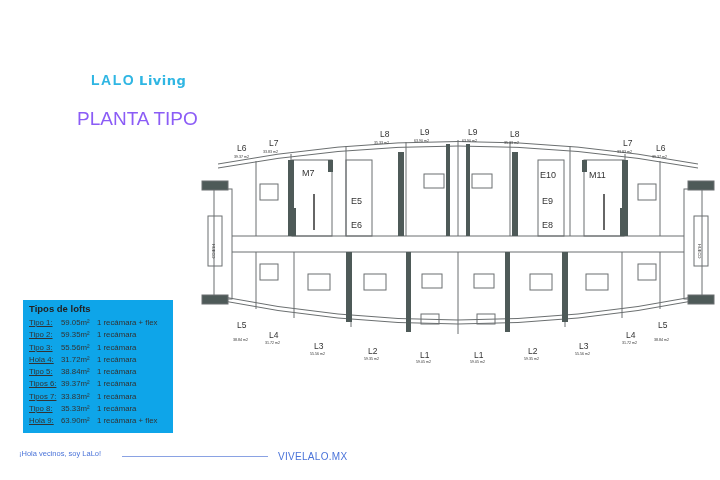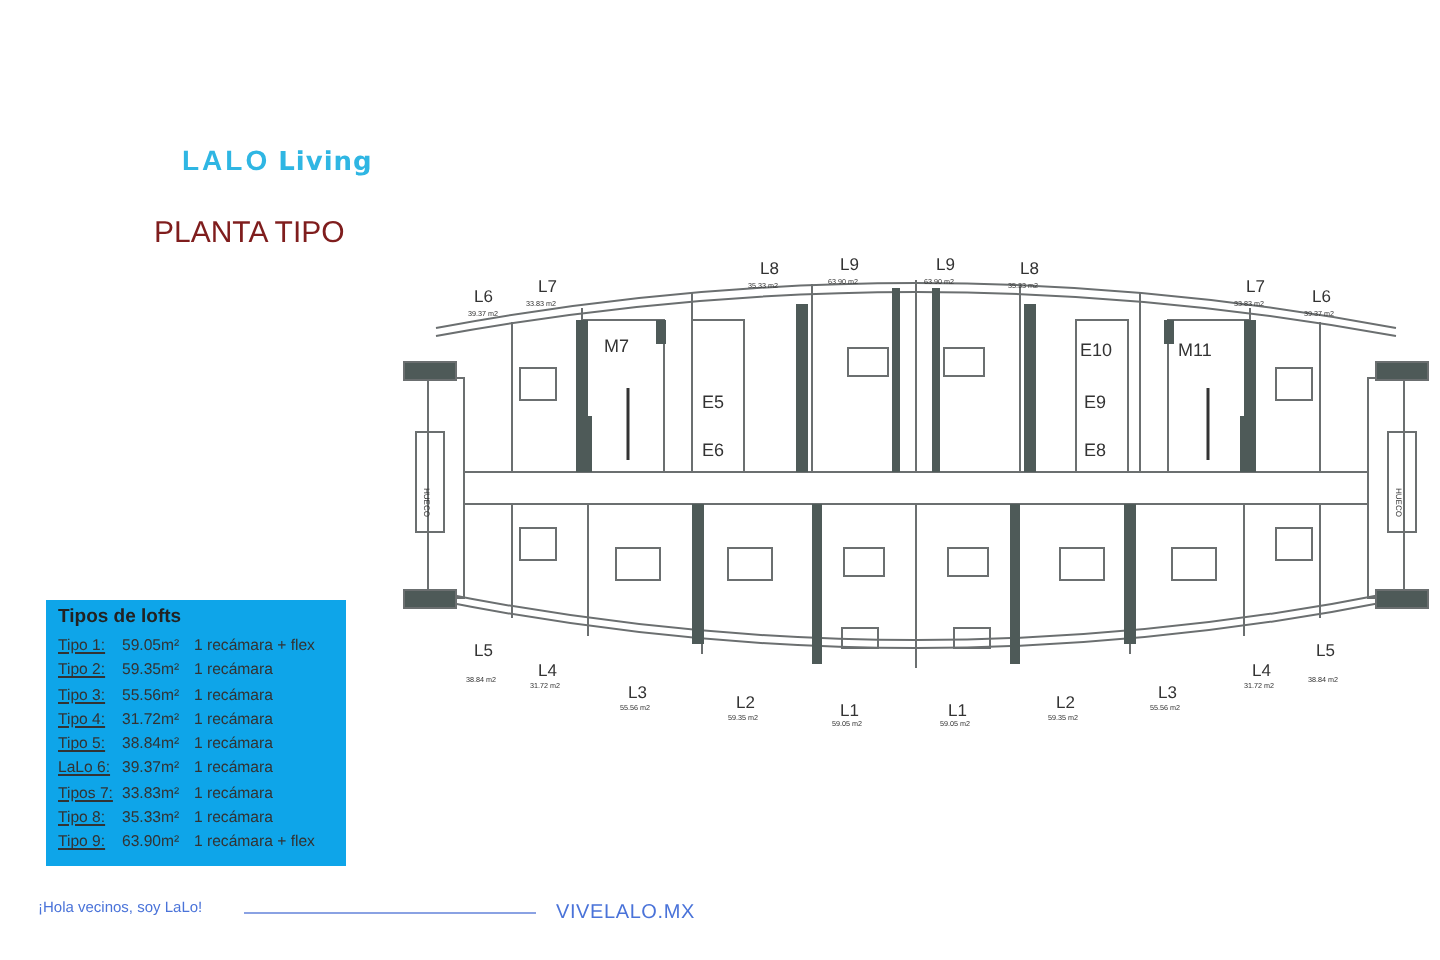--- a/index.html
+++ b/index.html
@@ -1,20 +1,20 @@
 <!DOCTYPE html>
 <html><head>
 <meta charset="utf-8">
 <style>
   html,body{margin:0;padding:0;}
   body{width:720px;height:480px;background:#ffffff;position:relative;overflow:hidden;font-family:"Liberation Sans",sans-serif;}
   .logo{position:absolute;left:44px;top:72px;font-size:14px;font-weight:bold;color:#2fb6e3;letter-spacing:0.5px;padding-left:47px;}
   .logo .lalo{letter-spacing:1.5px;}
   .logo .living{font-family:"DejaVu Sans",sans-serif;font-weight:bold;font-size:13px;margin-left:4px;}
-  .subtitle{position:absolute;left:77px;top:108px;font-size:15px;color:#7f1d1d;}
+  .subtitle{position:absolute;left:77px;top:108px;font-size:19px;color:#8b5cf6;}
   .plan{position:absolute;left:196px;top:124px;width:524px;height:240px;}
   .legend{position:absolute;left:23px;top:277px;width:150px;height:133px;background:#0ea5e9;box-sizing:border-box;padding:3px 6px;margin-top:23px;}
   .legend .title{font-size:9.5px;font-weight:bold;color:#222;margin-bottom:3px;}
   .legend .row{display:flex;font-size:7.8px;color:#333;height:12.3px;line-height:12.3px;}
   .legend .c1{width:32px;text-decoration:underline;}
   .legend .c2{width:36px;}
   .legend .c3{flex:1;}
   .footer-left{position:absolute;left:19px;top:449px;font-size:7.5px;color:#4a73d9;font-weight:normal;}
   .footer-line{position:absolute;left:122px;top:456px;width:146px;height:1px;background:#8aa2e3;}
   .footer-right{position:absolute;left:278px;top:451px;font-size:10px;color:#4a73d9;font-weight:normal;letter-spacing:0.3px;}
@@ -183,46 +183,46 @@
       <span class="c1">Tipo 2:</span>
       <span class="c2">59.35m²</span>
       <span class="c3">1 recámara</span>
     </div>
   <div class="row">
       <span class="c1">Tipo 3:</span>
       <span class="c2">55.56m²</span>
       <span class="c3">1 recámara</span>
     </div>
   <div class="row">
-      <span class="c1">Tipo 4:</span>
+      <span class="c1">Hola 4:</span>
       <span class="c2">31.72m²</span>
       <span class="c3">1 recámara</span>
     </div>
   <div class="row">
       <span class="c1">Tipo 5:</span>
       <span class="c2">38.84m²</span>
       <span class="c3">1 recámara</span>
     </div>
   <div class="row">
-      <span class="c1">LaLo 6:</span>
+      <span class="c1">Tipos 6:</span>
       <span class="c2">39.37m²</span>
       <span class="c3">1 recámara</span>
     </div>
   <div class="row">
       <span class="c1">Tipos 7:</span>
       <span class="c2">33.83m²</span>
       <span class="c3">1 recámara</span>
     </div>
   <div class="row">
       <span class="c1">Tipo 8:</span>
       <span class="c2">35.33m²</span>
       <span class="c3">1 recámara</span>
     </div>
   <div class="row">
-      <span class="c1">Tipo 9:</span>
+      <span class="c1">Hola 9:</span>
       <span class="c2">63.90m²</span>
       <span class="c3">1 recámara + flex</span>
     </div>
 </div>
 
 <div class="footer-left">¡Hola vecinos, soy LaLo!</div>
 <div class="footer-line"></div>
 <div class="footer-right">VIVELALO.MX</div>
 
 </body></html>

